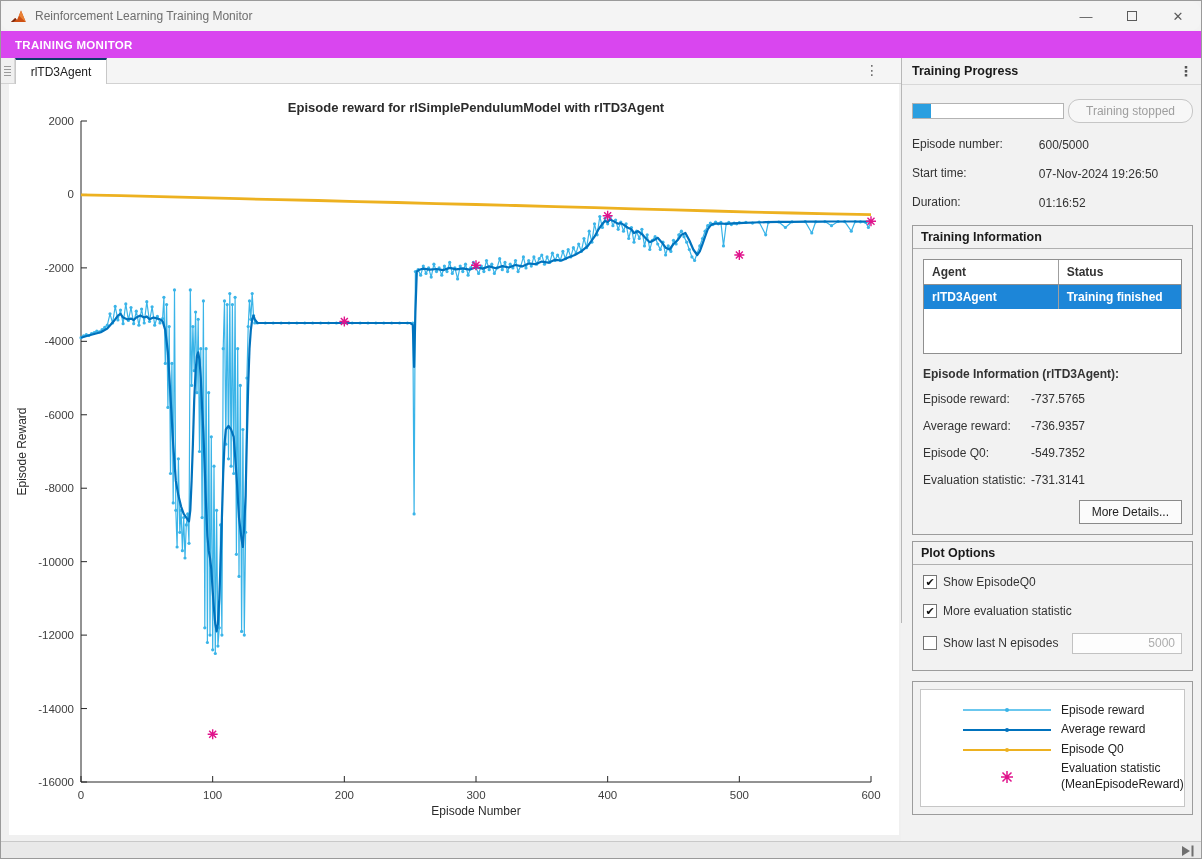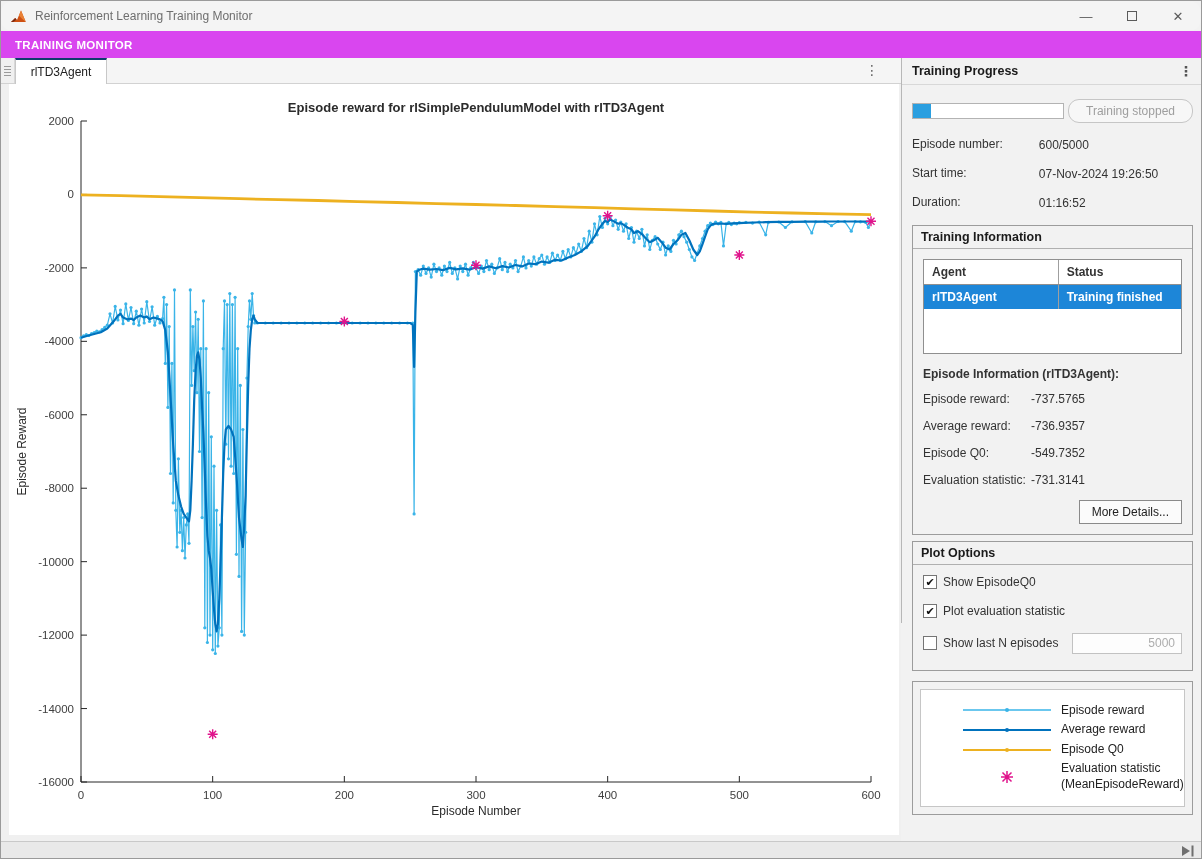--- a/index.html
+++ b/index.html
@@ -501,21 +501,21 @@
 
     <div class="section-box">
       <div class="hd">Plot Options</div>
       <div class="bd">
         <div class="opt-row">
           <span class="checkbox">✔</span>
           <span>Show EpisodeQ0</span>
         </div>
         <div class="opt-row">
           <span class="checkbox">✔</span>
-          <span>Plot evaluation statistic</span>
+          <span>More evaluation statistic</span>
         </div>
         <div class="opt-row">
           <span class="checkbox"></span>
           <span>Show last N episodes</span>
           <input class="n-input" disabled="" value="5000" style="">
         </div>
       </div>
     </div>
 
     <div class="legend-box">

